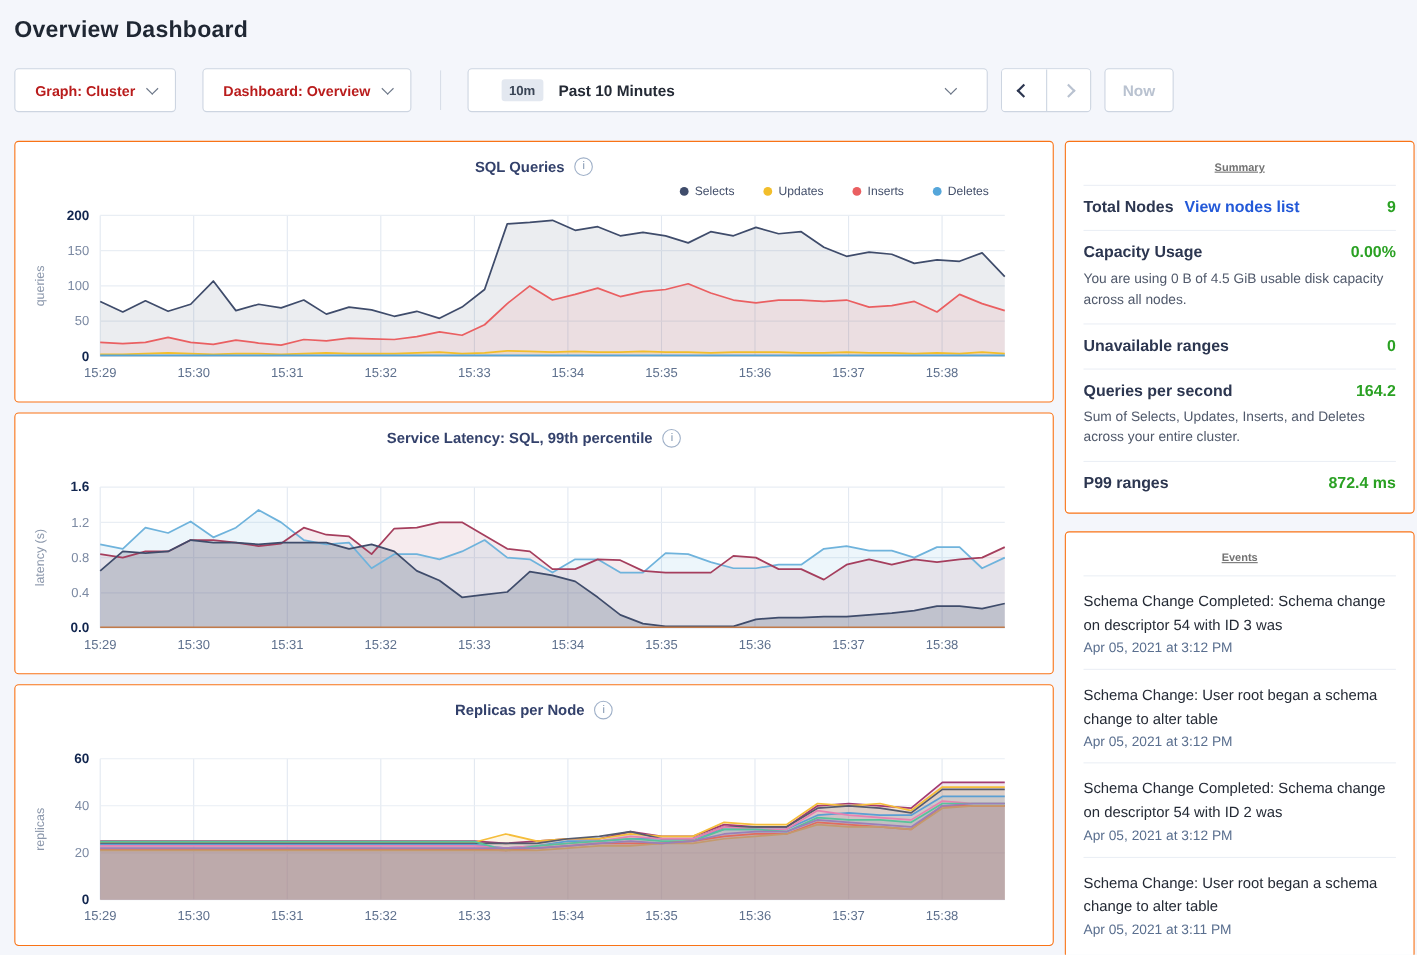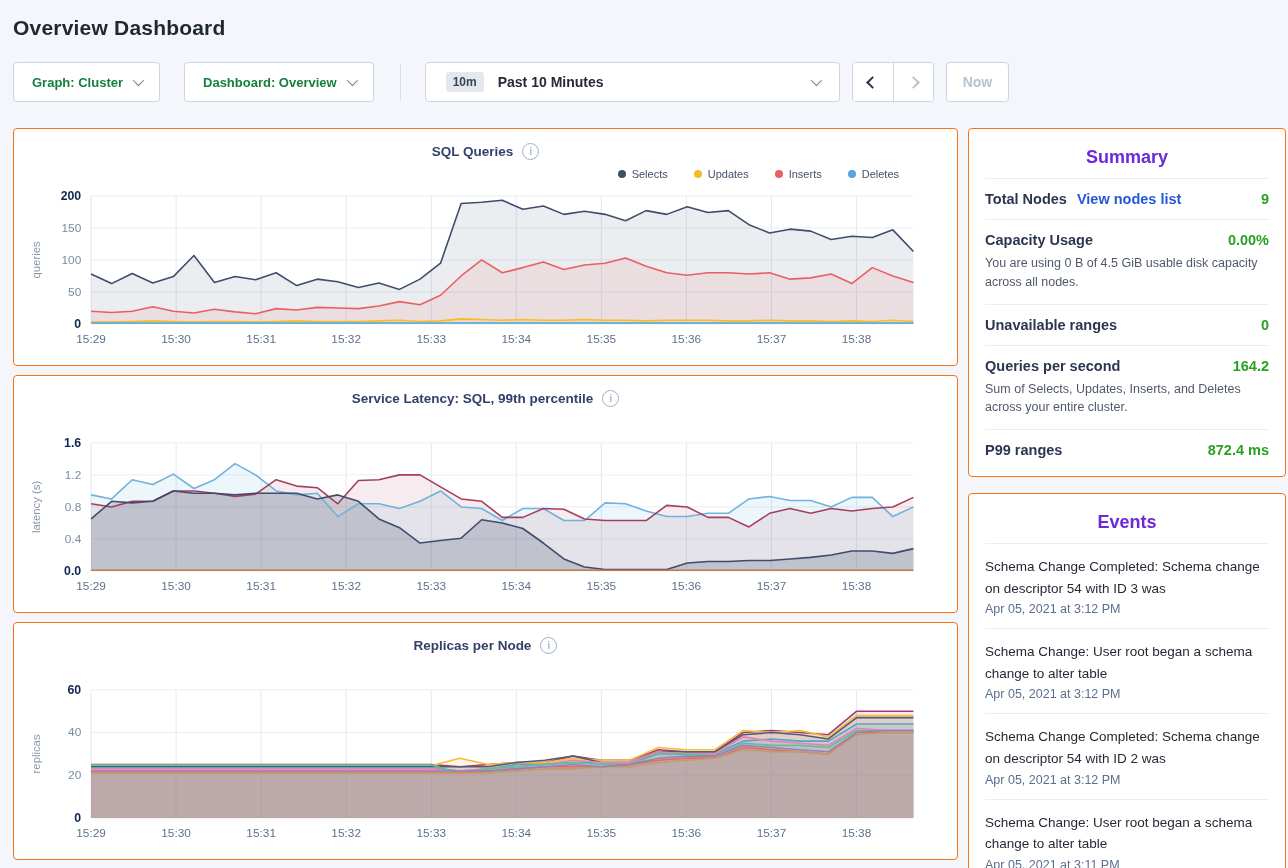--- a/index.html
+++ b/index.html
@@ -10,29 +10,29 @@
     color:#242a35;
     padding:12px 2px 0 13px;
   }
   .page-title { font-size:21px; font-weight:700; color:#1f2733; margin:4px 0 22px 0; letter-spacing:.2px; }
 
   
   .controls { display:flex; align-items:center; margin-bottom:26px; }
   .btn {
     background:#fff; border:1px solid #cdd5e1; border-radius:4px;
     height:40px; display:inline-flex; align-items:center; gap:10px;
-    padding:12px 18px; font-size:13px; font-weight:700; color:#15803d; cursor:pointer;
+    padding:12px 18px; font-size:13px; font-weight:700; color:#b91c1c; cursor:pointer;
   }
   .dropdown-btn { margin-right:24px; }
   .chev-down { width:8px; height:8px; border-right:1.6px solid #6b7687; border-bottom:1.6px solid #6b7687;
     transform:rotate(45deg) translateY(-2px); display:inline-block; }
   .vdivider { width:1px; height:36px; background:#d8dee8; margin:0 24px 0 2px; }
   .range-select {
-    background:#fff; border:1px solid #cdd5e1; border-radius:4px; height:40px; width:415px;
-    display:flex; align-items:center; padding:0 20px; cursor:pointer;
+    background:#fff; border:1px solid #cdd5e1; border-radius:4px; height:40px; width:473px;
+    display:flex; align-items:center; padding:0 30px; cursor:pointer;
   }
   .range-badge { background:#e3e8f0; color:#394455; font-size:12px; font-weight:700;
     border-radius:3px; padding:3px 7px; margin-right:14px; }
   .range-label { font-size:14px; font-weight:700; color:#242a35; flex:1; }
   .arrow-group { display:flex; margin-left:12px; border:1px solid #cdd5e1; border-radius:4px; background:#fff; overflow:hidden; }
   .arrow-btn { width:40px; height:38px; display:flex; align-items:center; justify-content:center; cursor:pointer; background:#fff; border:none; }
   .arrow-btn + .arrow-btn { border-left:1px solid #cdd5e1; }
   .chev-left  { width:9px; height:9px; border-left:2.4px solid #2c3650; border-bottom:2.4px solid #2c3650; transform:rotate(45deg); }
   .chev-right { width:9px; height:9px; border-right:2.4px solid #b9c2d0; border-top:2.4px solid #b9c2d0; transform:rotate(45deg); }
   .now-btn { margin-left:12px; color:#b9c2d0; font-weight:700; font-size:14px; cursor:default; padding:0 16px;text-align:right; }
@@ -53,21 +53,21 @@
   .legend-item { display:flex; align-items:center; gap:6px; font-size:11px; color:#44506b; }
   .legend-dot { width:8px; height:8px; border-radius:50%; display:inline-block; }
   .legend-spacer { height:24px; }
   .xt { font-size:12px; fill:#5f718e; }
   .yt { font-size:12px; fill:#7c8aa3; }
   .ytb { font-size:12.5px; font-weight:bold; fill:#12264f; }
   .yl { font-size:11.5px; fill:#8b97ab; }
 
   
   .side-panel { padding:14px 16px 6px 16px; }
-  .side-header { text-align:center; font-size:18px; font-weight:700; color:#6d28d9; padding:4px 0 10px 0; }
+  .side-header { text-align:center; font-size:10px; font-weight:700; color:#737373; padding:4px 0 10px 0;text-decoration:underline; }
   .sum-row { padding:12px 0; border-top:1px solid #ebeff5; }
   .sum-row:first-of-type { border-top:none; }
   .sum-line { display:flex; align-items:baseline; }
   .sum-label { font-size:14.5px; font-weight:700; color:#2c3650; }
   .sum-link { font-size:14.5px; font-weight:700; color:#2359d8; margin-left:10px; cursor:pointer; }
   .sum-value { margin-left:auto; font-size:14.5px; font-weight:700; color:#2aa123; }
   .sum-sub { font-size:12.5px; color:#50596b; line-height:1.5; margin-top:6px; }
 
   
   .event-item { padding:12px 0; border-top:1px solid #ebeff5; }

